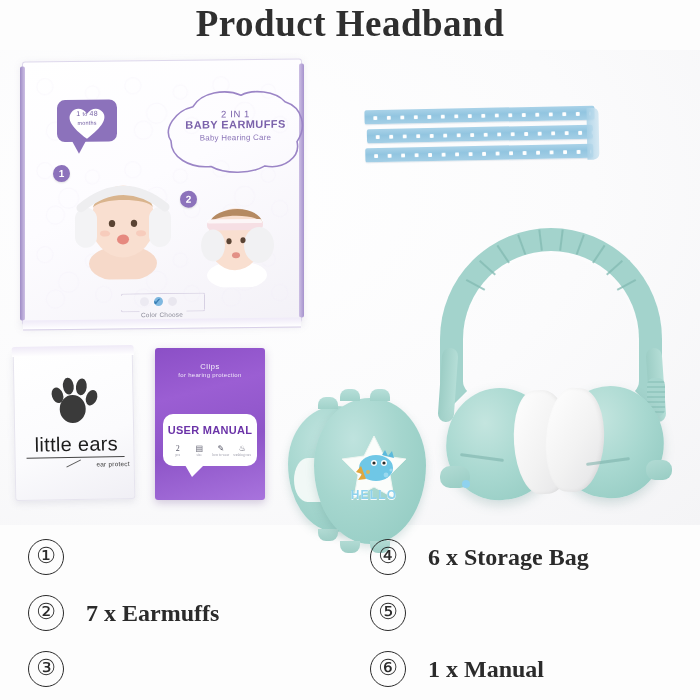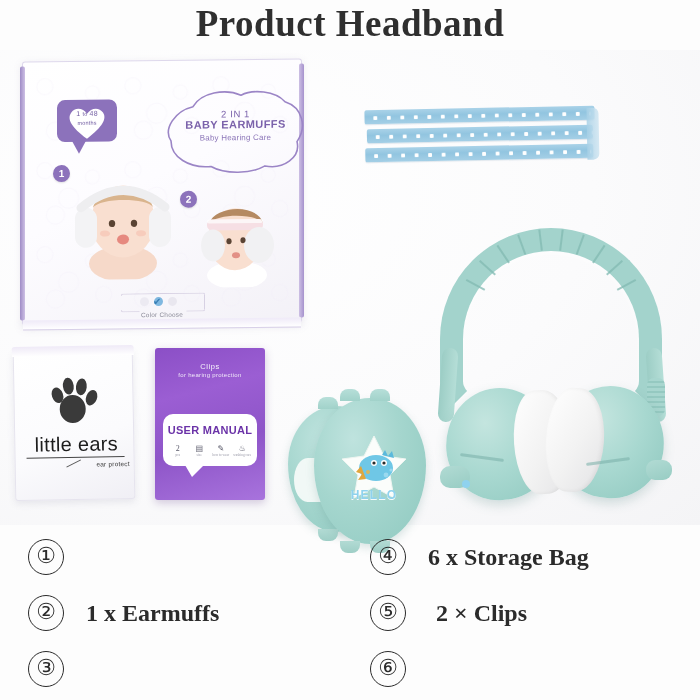--- a/index.html
+++ b/index.html
@@ -725,34 +725,34 @@
 </div>
 
 <div id="legend">
 
   <div class="legend-col" id="legend-col-left">
     <div class="legend-item li-0">
       <div class="legend-num">①</div>
     </div>
     <div class="legend-item li-1">
       <div class="legend-num">②</div>
-      <div class="legend-label">1 x Earmuffs</div>
+      <div class="legend-label">7 x Earmuffs</div>
     </div>
     <div class="legend-item li-2">
       <div class="legend-num">③</div>
     </div>
   </div>
 
   <div class="legend-col" id="legend-col-right">
     <div class="legend-item li-0">
       <div class="legend-num">④</div>
       <div class="legend-label">6 x Storage Bag</div>
     </div>
     <div class="legend-item li-1">
       <div class="legend-num">⑤</div>
-      <div class="legend-label indent">2 × Clips</div>
     </div>
     <div class="legend-item li-2">
       <div class="legend-num">⑥</div>
+      <div class="legend-label">1 x Manual</div>
     </div>
   </div>
 
 </div>
 
 </body></html>

